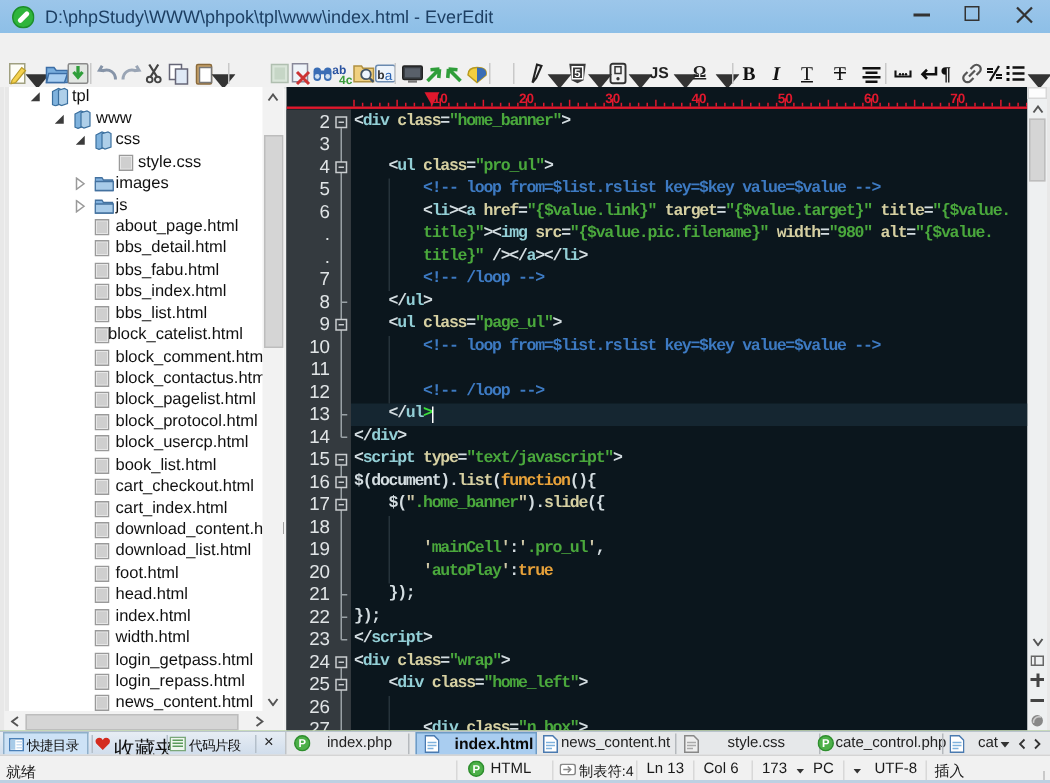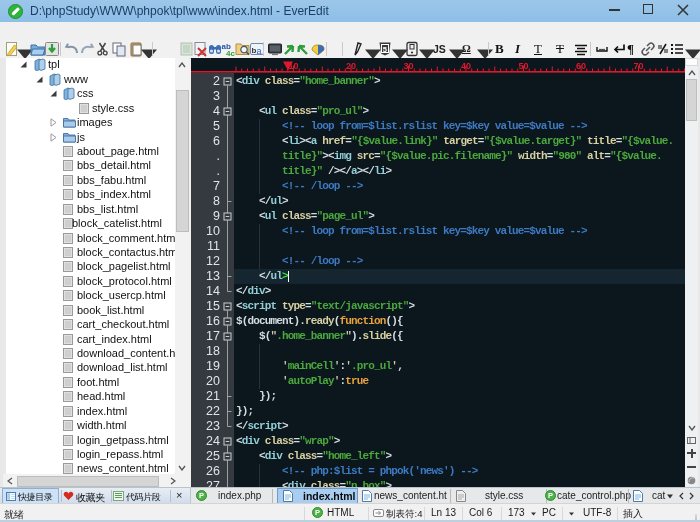--- a/index.html
+++ b/index.html
@@ -406,30 +406,29 @@
 <div class="cl" style="top:91px">        <span class="st">title}"</span><span class="p">&gt;&lt;</span><span class="tg">img</span><span class="p"> </span><span class="at">src</span><span class="p">=</span><span class="st">"{$value.pic.filename}"</span><span class="p"> </span><span class="at">width</span><span class="p">=</span><span class="st">"980"</span><span class="p"> </span><span class="at">alt</span><span class="p">=</span><span class="st">"{$value.</span></div>
 <div class="cl" style="top:106px">        <span class="st">title}"</span><span class="p"> /&gt;&lt;/</span><span class="tg">a</span><span class="p">&gt;&lt;/</span><span class="tg">li</span><span class="p">&gt;</span></div>
 <div class="cl" style="top:121px">        <span class="cm">&lt;!-- /loop --&gt;</span></div>
 <div class="cl" style="top:136px">    <span class="p">&lt;/</span><span class="tg">ul</span><span class="p">&gt;</span></div>
 <div class="cl" style="top:151px">    <span class="p">&lt;</span><span class="tg">ul</span><span class="p"> </span><span class="at">class</span><span class="p">=</span><span class="st">"page_ul"</span><span class="p">&gt;</span></div>
 <div class="cl" style="top:166px">        <span class="cm">&lt;!-- loop from=$list.rslist key=$key value=$value --&gt;</span></div>
 <div class="cl" style="top:196px">        <span class="cm">&lt;!-- /loop --&gt;</span></div>
 <div class="cl" style="top:211px">    <span class="p">&lt;/</span><span class="tg">ul</span><span class="br">&gt;</span></div>
 <div class="cl" style="top:226px"><span class="p">&lt;/</span><span class="tg">div</span><span class="p">&gt;</span></div>
 <div class="cl" style="top:241px"><span class="p">&lt;</span><span class="tg">script</span><span class="p"> </span><span class="at">type</span><span class="p">=</span><span class="st">"text/javascript"</span><span class="p">&gt;</span></div>
-<div class="cl" style="top:256px"><span class="p">$(document).</span><span class="at">ready</span><span class="p">(</span><span class="kw">function</span><span class="p">(){</span></div>
+<div class="cl" style="top:256px"><span class="p">$(document).</span><span class="at">list</span><span class="p">(</span><span class="kw">function</span><span class="p">(){</span></div>
 <div class="cl" style="top:271px">    <span class="p">$(</span><span class="qt">"</span><span class="st">.home_banner</span><span class="qt">"</span><span class="p">).</span><span class="at">slide</span><span class="p">({</span></div>
 <div class="cl" style="top:301px">        <span class="qt">'</span><span class="st">mainCell</span><span class="qt">'</span><span class="p">:</span><span class="qt">'</span><span class="st">.pro_ul</span><span class="qt">'</span><span class="p">,</span></div>
 <div class="cl" style="top:316px">        <span class="qt">'</span><span class="st">autoPlay</span><span class="qt">'</span><span class="p">:</span><span class="kw">true</span></div>
 <div class="cl" style="top:331px">    <span class="p">});</span></div>
 <div class="cl" style="top:346px"><span class="p">});</span></div>
 <div class="cl" style="top:361px"><span class="p">&lt;/</span><span class="tg">script</span><span class="p">&gt;</span></div>
 <div class="cl" style="top:376px"><span class="p">&lt;</span><span class="tg">div</span><span class="p"> </span><span class="at">class</span><span class="p">=</span><span class="st">"wrap"</span><span class="p">&gt;</span></div>
 <div class="cl" style="top:391px">    <span class="p">&lt;</span><span class="tg">div</span><span class="p"> </span><span class="at">class</span><span class="p">=</span><span class="st">"home_left"</span><span class="p">&gt;</span></div>
-<div class="cl" style="top:406px">        <span class="cm">&lt;!-- php:$list = phpok('news') --&gt;</span></div>
 <div class="cl" style="top:421px">        <span class="p">&lt;</span><span class="tg">div</span><span class="p"> </span><span class="at">class</span><span class="p">=</span><span class="st">"n_box"</span><span class="p">&gt;</span></div>
 <div class="ab" style="left:96.5px;top:213px;width:1.5px;height:11px;background:#fff"></div>
 <div id="gutter"></div>
 <div class="ln" style="top:16px">2</div>
 <div class="ln" style="top:31px">3</div>
 <div class="ln" style="top:46px">4</div>
 <div class="ln" style="top:61px">5</div>
 <div class="ln" style="top:76px">6</div>
 <div class="ln" style="top:91px">.</div>
 <div class="ln" style="top:106px">.</div>
@@ -600,21 +599,21 @@
  <div class="ab" style="left:2px;top:0;width:57px;height:15px;background:#cde2f6;border:1px solid #8fafca;border-bottom:none;box-sizing:border-box"></div>
  <svg class="ab" style="left:6px;top:4px" width="10" height="9" viewBox="0 0 10 9">
         <rect x="0.5" y="0.5" width="9" height="8" fill="#fff" stroke="#4a80b8"></rect>
         <rect x="1.2" y="1.2" width="3" height="6.6" fill="#a8cbe8"></rect>
         <path d="M5 2.5 h4 M5 4.5 h4 M5 6.5 h4" stroke="#c8dcf0"></path>
       </svg>
  <span class="ab" style="left:18px;top:3px;font-size:9px;letter-spacing:-0.4px;color:#111">快捷目录</span>
  <svg class="ab" style="left:63px;top:3px" width="11" height="10" viewBox="0 0 11 10">
         <path d="M5.5 9 L1 4.5 Q0 2 2.2 1 Q4.5 0.2 5.5 2.4 Q6.5 0.2 8.8 1 Q11 2 10 4.5 Z" fill="#d42b1e"></path>
       </svg>
- <span class="ab" style="left:76px;top:3px;font-size:10px;letter-spacing:-0.4px;color:#111">收藏夹</span>
+ <span class="ab" style="left:76px;top:3px;font-size:14px;letter-spacing:-0.4px;color:#111">收藏夹</span>
  <svg class="ab" style="left:113px;top:3px" width="11" height="10" viewBox="0 0 11 10">
         <rect x="0.5" y="0.5" width="10" height="9" fill="#eef6ee" stroke="#7aa87a"></rect>
         <path d="M2 2.5 h7 M2 4.5 h7 M2 6.5 h7" stroke="#5a9a5a"></path>
       </svg>
  <span class="ab" style="left:126px;top:3px;font-size:9px;letter-spacing:-0.4px;color:#111">代码片段</span>
  <span class="ab" style="left:176px;top:1px;font-size:11px;color:#222">×</span>
       <div class="ab" style="left:61px;top:2px;width:1px;height:12px;background:#b4bfca"></div>
       <div class="ab" style="left:111px;top:2px;width:1px;height:12px;background:#b4bfca"></div>
       <div class="ab" style="left:170px;top:2px;width:1px;height:12px;background:#b4bfca"></div>
  <div class="ab" style="left:190px;top:0;width:510px;height:16px;background:#e6e8ea;border-left:1px solid #c0c4c8"></div>

